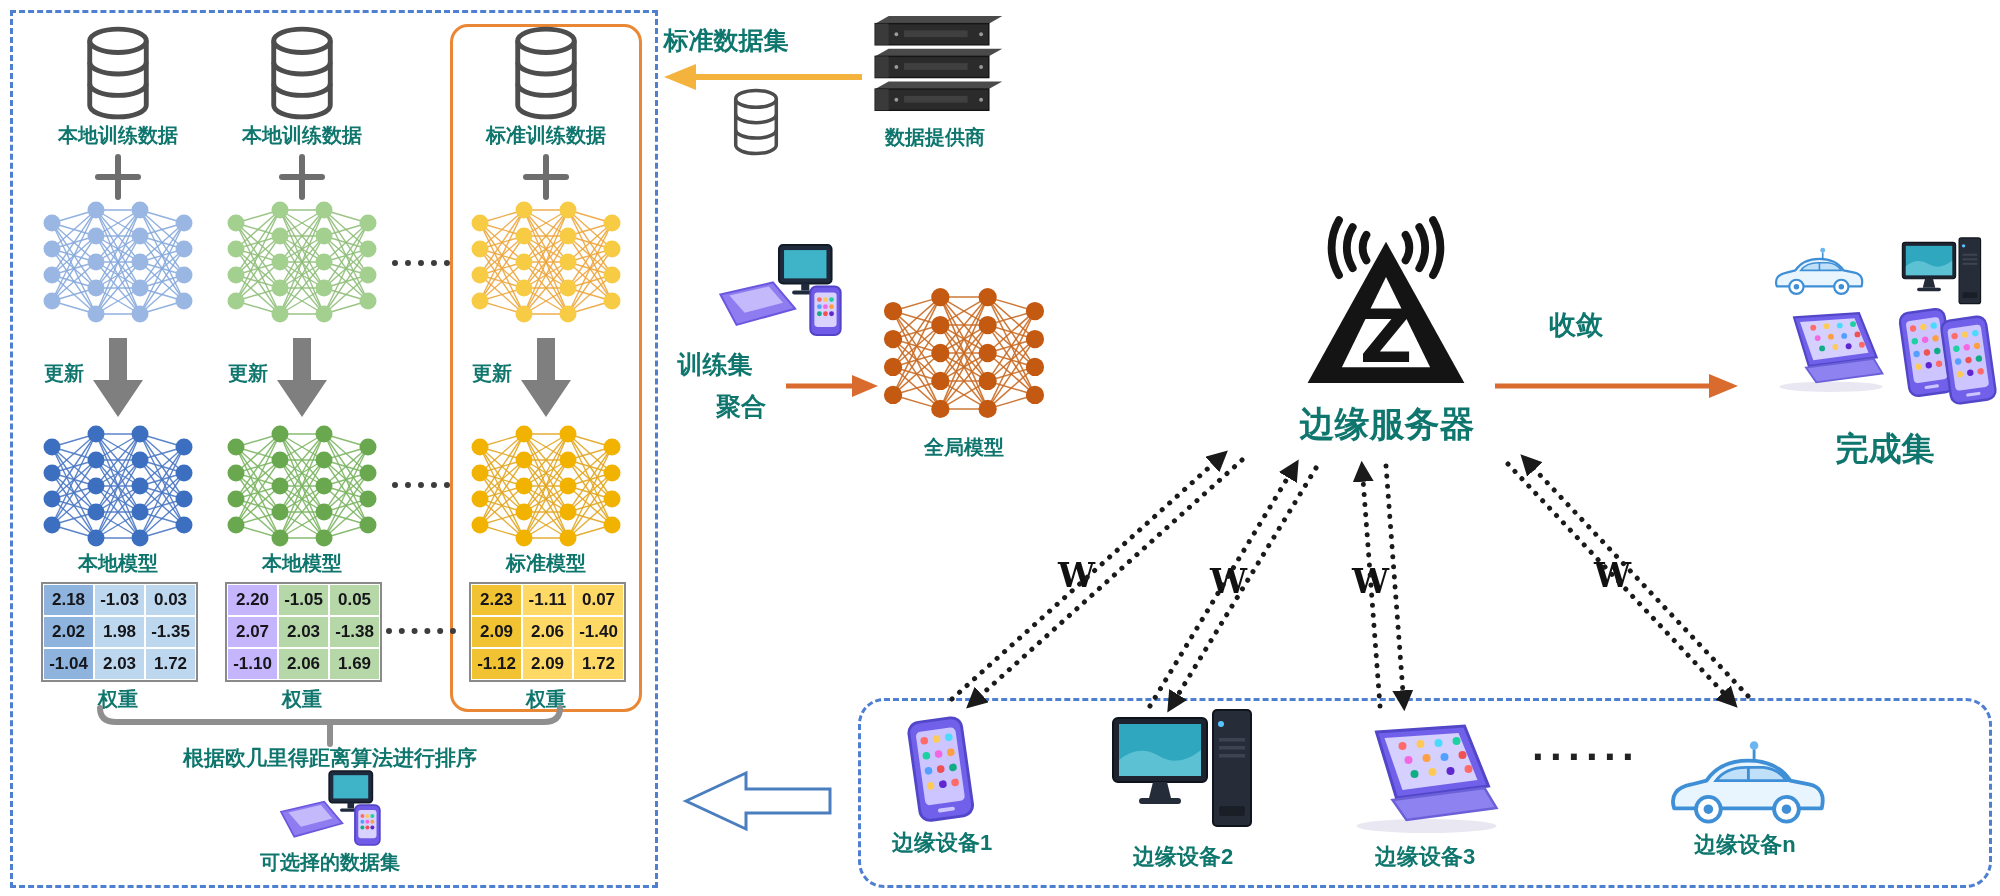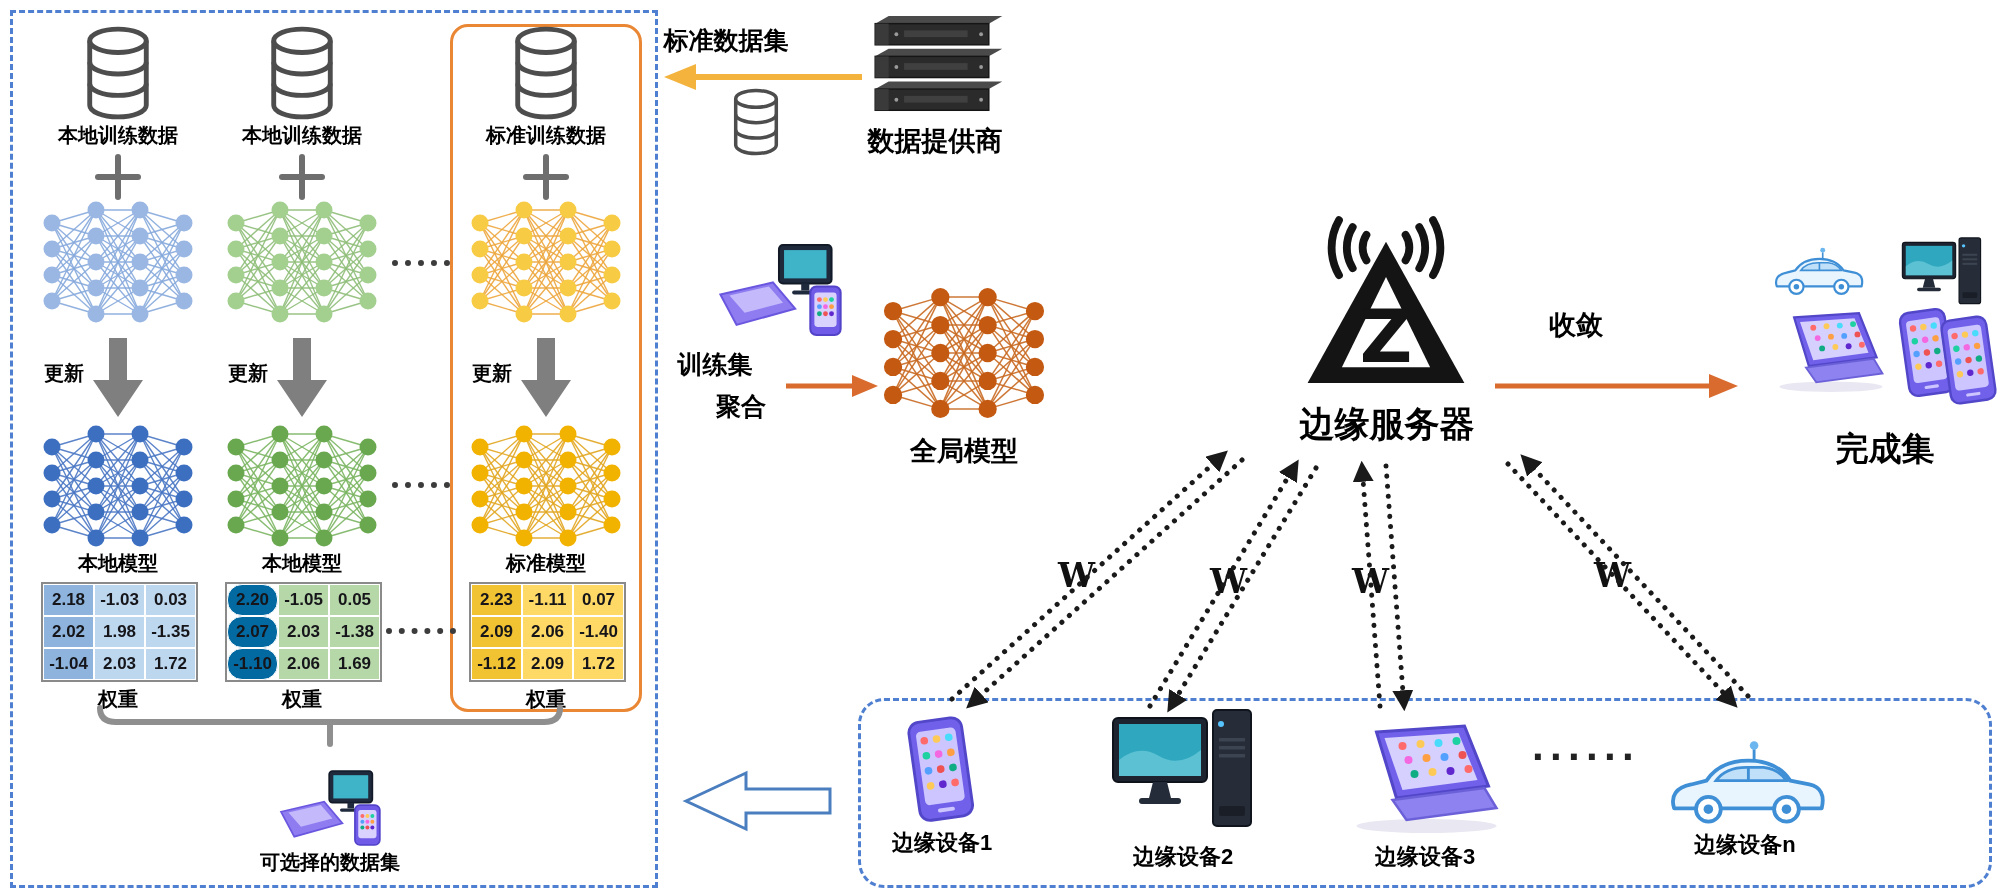--- a/index.html
+++ b/index.html
@@ -1,34 +1,34 @@
 <!DOCTYPE html>
 <html><head>
 <meta charset="utf-8">
 <style>
   html,body{margin:0;padding:0;background:#fff;}
   body{font-family:"Liberation Sans","DejaVu Sans",sans-serif;color:#111;}
   .stage{position:relative;width:2000px;height:896px;background:#fff;overflow:hidden;}
   .abs{position:absolute;}
-  .t{position:absolute;text-align:center;font-weight:600;color:#000000;line-height:1.15;}
+  .t{position:absolute;text-align:center;font-weight:600;color:#0f766e;line-height:1.15;}
   .t-sm{font-size:20px;}
   .t-md{font-size:21px;}
-  .t-lg{font-size:27px;font-weight:700;}
+  .t-lg{font-size:20px;font-weight:700;}
   .t-dev{font-size:22px;font-weight:700;}
   .t-upd{text-align:right;}
   .left-panel{left:10px;top:10px;width:648px;height:878px;border:3px dashed #4f7fd0;box-sizing:border-box;}
   .bottom-box{left:858px;top:698px;width:1134px;height:190px;border:3px dashed #4f7fd0;border-radius:26px;box-sizing:border-box;}
   .orange-box{left:450px;top:24px;width:192px;height:688px;border:3px solid #e98734;border-radius:18px;box-sizing:border-box;}
   .plus{width:46px;height:46px;}
   .plus::before{content:'';position:absolute;left:20px;top:0;width:6px;height:46px;background:#6e6e6e;border-radius:3px;}
   .plus::after{content:'';position:absolute;left:0;top:20px;width:46px;height:6px;background:#6e6e6e;border-radius:3px;}
   .matrix{display:grid;grid-template-columns:repeat(3,51px);grid-auto-rows:32px;border:2px solid #8a8a8a;background:#fff;}
   .cell{display:flex;align-items:center;justify-content:center;font-size:17px;font-weight:600;color:#15151a;border:1.5px solid #ffffff;box-sizing:border-box;}
   .m-blue .cell{background:#bdd7ee;} .m-blue .cell.c0{background:#8eb4dd;}
-  .m-green .cell{background:#b6d7a8;} .m-green .cell.c0{background:#0369a1;border-radius:15px;}
+  .m-green .cell{background:#b6d7a8;} .m-green .cell.c0{background:#c4b5fd;}
   .m-yellow .cell{background:#ffd966;} .m-yellow .cell.c0{background:#f1c232;}
   .dotted-sep{height:0;border-top:6px dotted #3c3c3c;}
   .w{position:absolute;font-family:"DejaVu Serif","Liberation Serif",serif;font-size:33px;font-weight:700;color:#111;}
   .dots{position:absolute;font-size:42px;font-weight:700;color:#222;letter-spacing:4px;line-height:1;}
   .nn{position:absolute;}
   svg.icon{position:absolute;overflow:visible;}
   .overlay{position:absolute;left:0;top:0;pointer-events:none;}
   .defs-hidden{position:absolute;width:0;height:0;overflow:hidden;}
 </style>
 </head>
@@ -740,20 +740,21 @@
     <div class="cell c0">-1.12</div>
     <div class="cell">2.09</div>
     <div class="cell">1.72</div>
   </div>
   <div class="t t-sm" style="left:456px;top:688px;width:180px">权重</div>
 
   <div class="abs dotted-sep" style="left:392px;top:260px;width:58px"></div>
   <div class="abs dotted-sep" style="left:392px;top:482px;width:58px"></div>
   <div class="abs dotted-sep" style="left:386px;top:628px;width:70px"></div>
 
+  <div class="t t-md" style="left:80px;top:746px;width:500px">根据欧几里得距离算法进行排序</div>
   <svg class="icon" style="left:276px;top:768px;width:108px;height:80px" viewBox="0 0 130 95">
       <use href="#g-devices"></use>
     </svg>
   <div class="t t-sm" style="left:180px;top:851px;width:300px">可选择的数据集</div>
 
   <div class="t t-lg" style="left:636px;top:26px;width:180px;font-size:25px">标准数据集</div>
   <svg class="icon" style="left:728px;top:88px;width:56px;height:68px" viewBox="0 0 80 96">
       <use href="#g-db"></use>
     </svg>
   <svg class="icon" style="left:856px;top:14px;width:152px;height:104px" viewBox="0 0 150 108">

